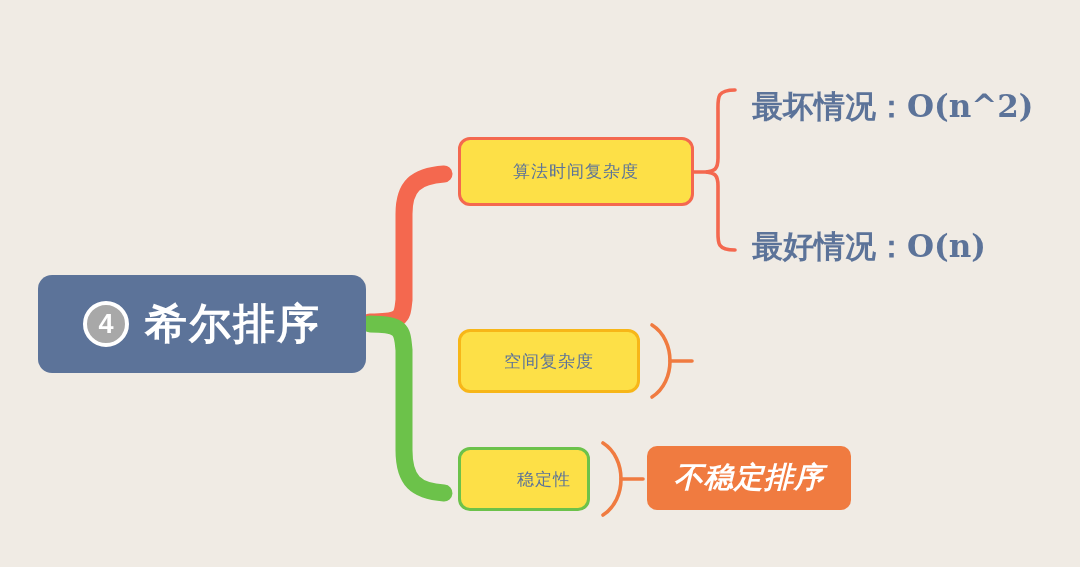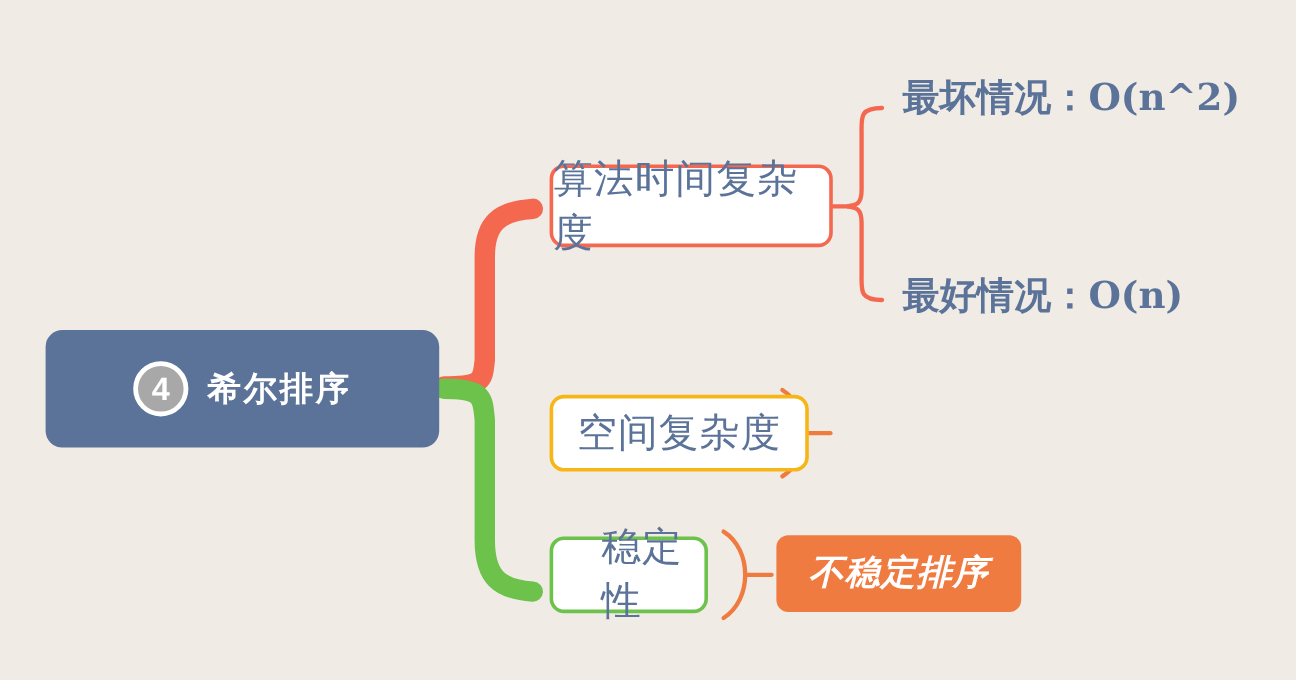--- a/index.html
+++ b/index.html
@@ -53,51 +53,51 @@
     align-items: center;
     justify-content: center;
     color: #FFFFFF;
     font-size: 27px;
     font-weight: bold;
     line-height: 1;
     font-family: "Liberation Sans", sans-serif;
   }
   .root-label {
     color: #FFFFFF;
-    font-size: 28px;
+    font-size: 42px;
     font-weight: bold;
     letter-spacing: 2px;
     font-family: "DejaVu Sans", sans-serif;
   }
 
   
   .mid-box {
     position: absolute;
-    background: #ffffff;
+    background: #fde047;
     border-radius: 12px;
     box-sizing: border-box;
     display: flex;
     align-items: center;
     justify-content: center;
     color: #5C7399;
-    font-size: 33px;
+    font-size: 17px;
     font-family: Liberation Sans, sans-serif;
     letter-spacing: 1px;
   }
   #box-time {
     left: 458px;
     top: 137px;
     width: 236px;
     height: 69px;
     border: 3px solid #F4684F;
   }
   #box-space {
     left: 458px;
     top: 329px;
-    width: 216px;
+    width: 182px;
     height: 64px;
     border: 3px solid #F7B618;
   }
   #box-stability {
     left: 458px;
     top: 447px;
     width: 132px;
     height: 64px;
     border: 3px solid #6CC24A;
     padding-left: 40px;
@@ -105,21 +105,21 @@
 
   
   .leaf-text {
     position: absolute;
     color: #5C7399;
     font-size: 31px;
     font-weight: bold;
     white-space: nowrap;
     font-family: "DejaVu Serif", serif;
   }
-  #leaf-worst  { left: 752px; top: 61px; }
+  #leaf-worst  { left: 752px; top: 86px; }
   #leaf-avg    { left: 752px; top: 152px; }
   #leaf-best   { left: 752px; top: 226px; }
 
   
   .badge {
     position: absolute;
     background: #F07B40;
     border-radius: 10px;
     display: flex;
     align-items: center;

